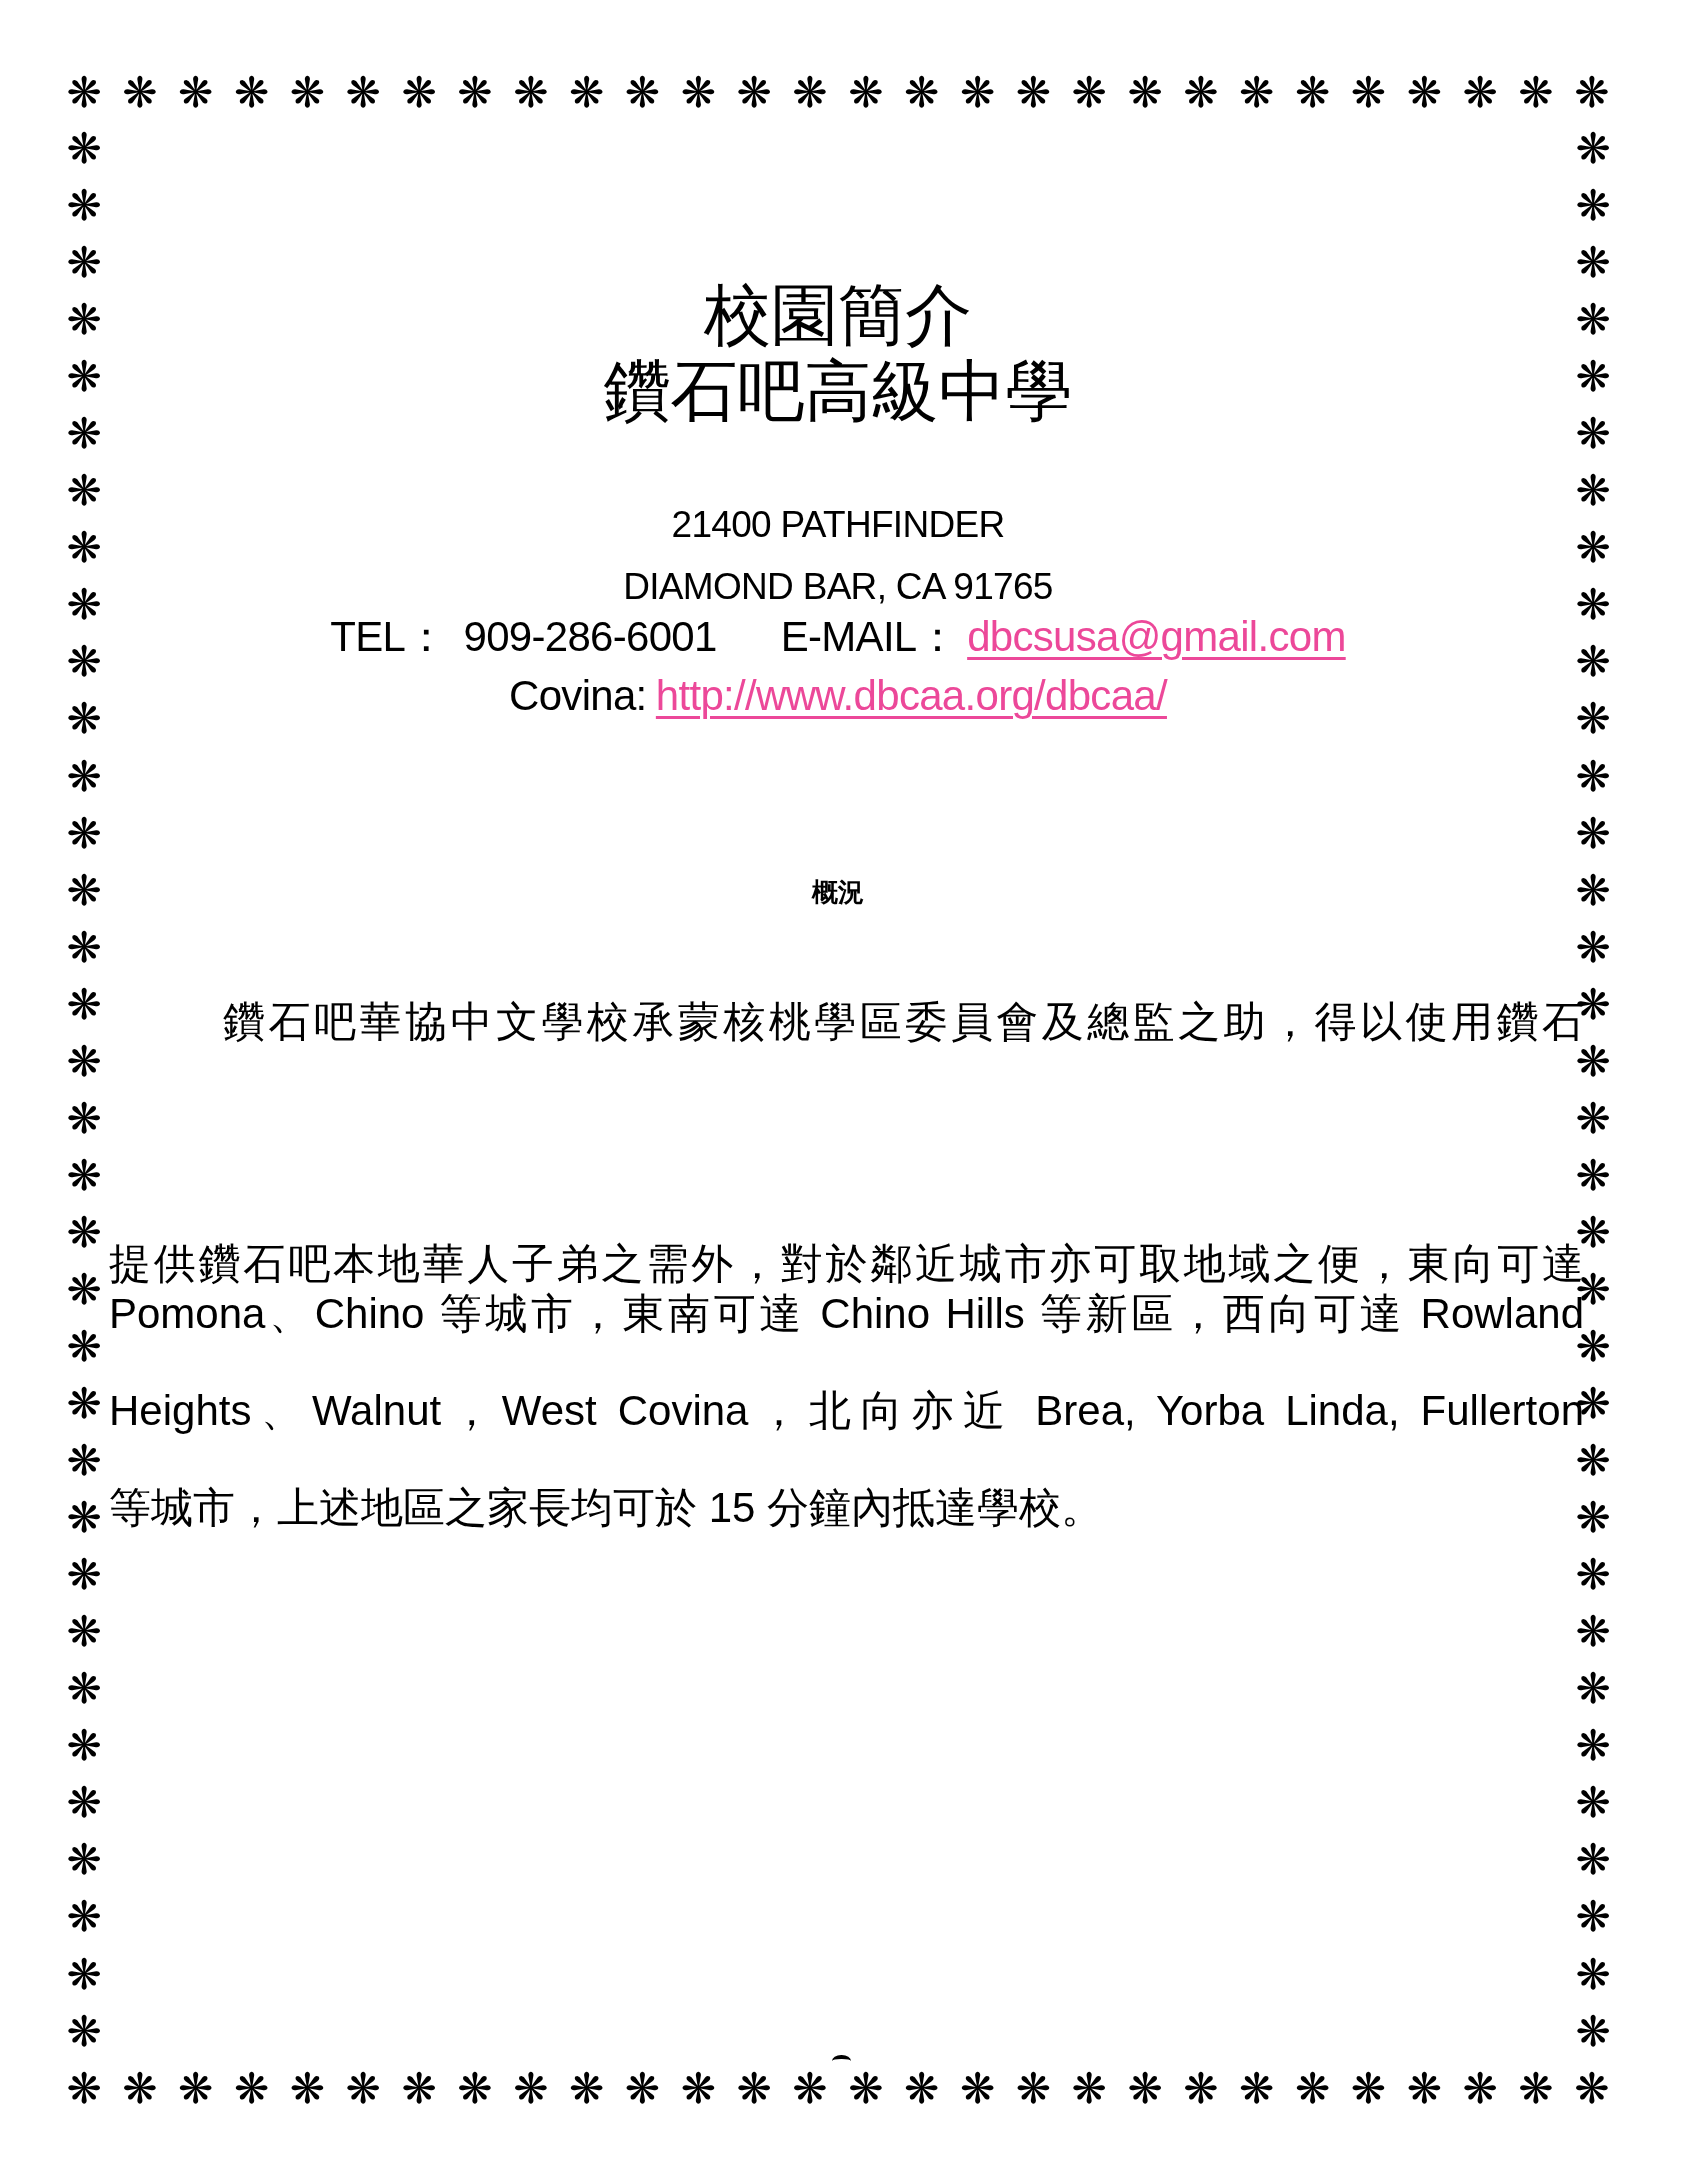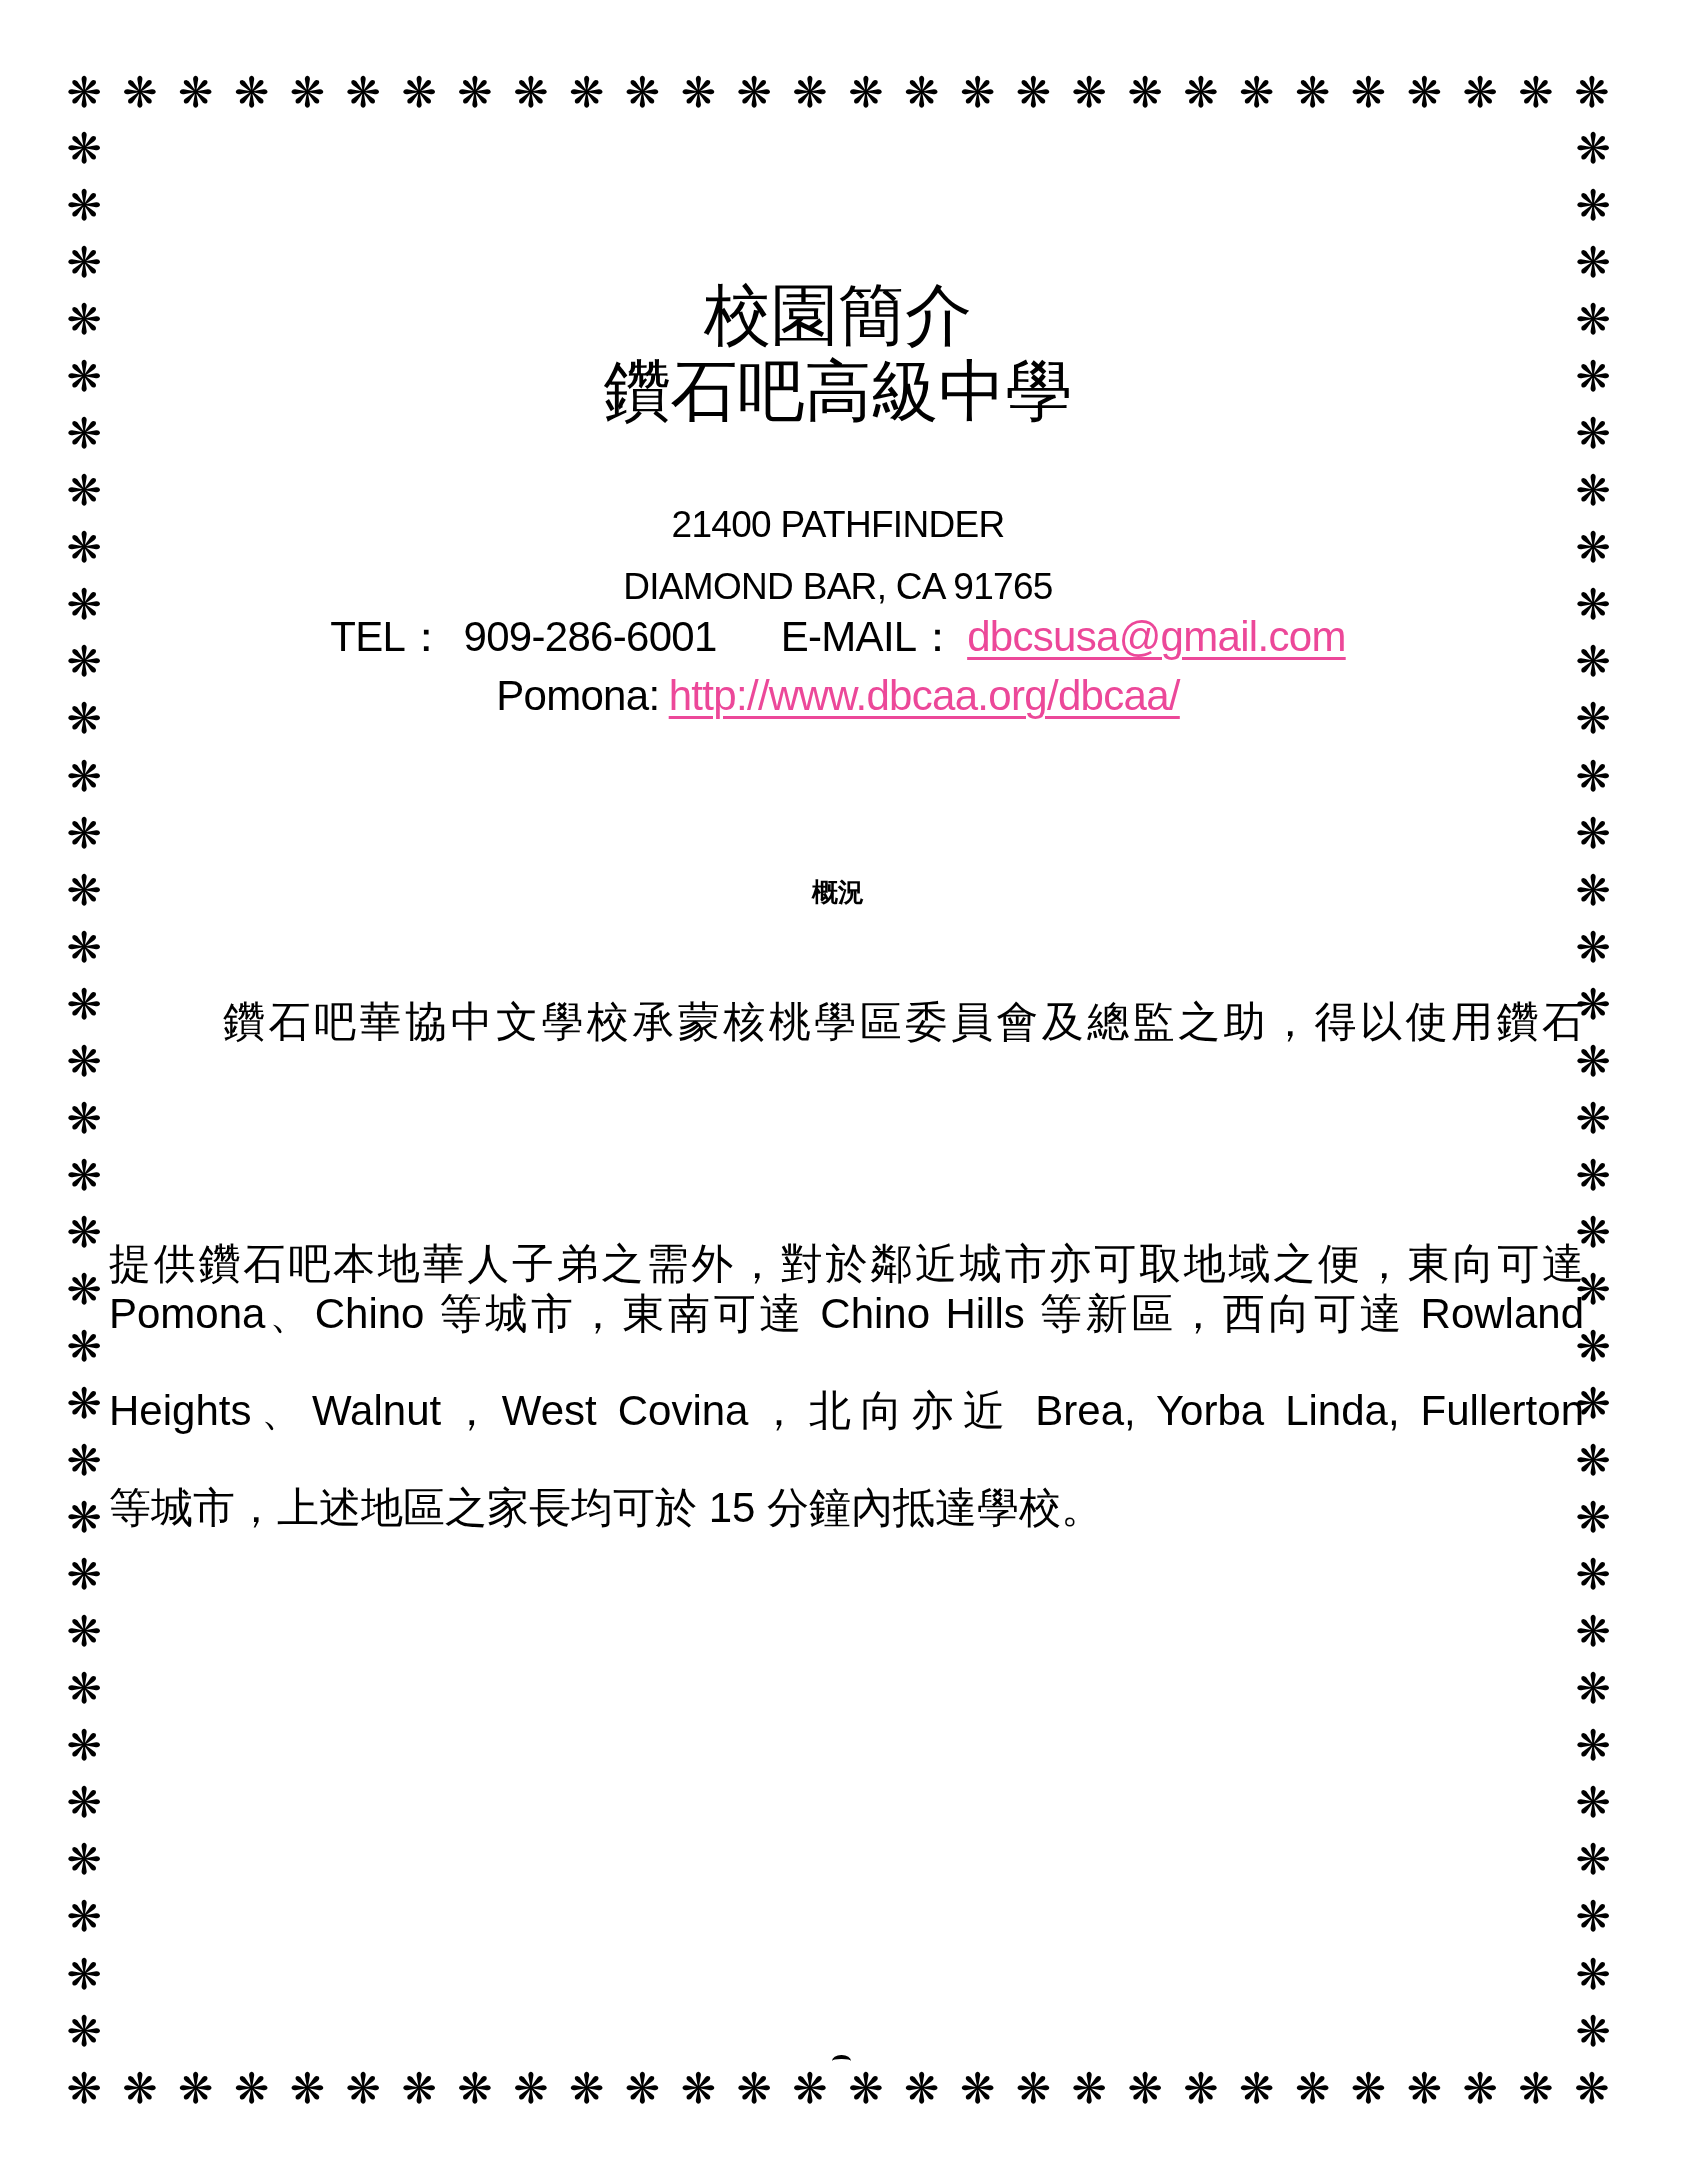--- a/index.html
+++ b/index.html
@@ -221,21 +221,21 @@
   <div class="hline cjk-title t1">校園簡介</div>
   <div class="hline cjk-title t2">鑽石吧高級中學</div>
   <div class="hline addr a1">21400 PATHFINDER</div>
   <div class="hline addr a2">DIAMOND BAR, CA 91765</div>
 
   <div class="hline contact c1">
     <span>TEL：</span><span class="num">909-286-6001</span><span class="email-label">E-MAIL：</span><a class="doc-link gap-s" href="#">dbcsusa@gmail.com</a>
   </div>
 
   <div class="hline contact c2">
-    <span>Pomona:</span><a class="doc-link gap-s" href="#">http://www.dbcaa.org/dbcaa/</a>
+    <span>Covina:</span><a class="doc-link gap-s" href="#">http://www.dbcaa.org/dbcaa/</a>
   </div>
 
   <div class="section-heading">概況</div>
 
   <div class="para-line pl0">鑽石吧華協中文學校承蒙核桃學區委員會及總監之助，得以使用鑽石</div>
   <div class="para-line pl2">提供鑽石吧本地華人子弟之需外，對於鄰近城市亦可取地域之便，東向可達</div>
   <div class="para-line pl3">Pomona、Chino 等城市，東南可達 Chino Hills 等新區，西向可達 Rowland</div>
   <div class="para-line pl4">Heights、Walnut，West Covina，北向亦近 Brea, Yorba Linda, Fullerton</div>
   <div class="para-line pl5">等城市，上述地區之家長均可於 15 分鐘內抵達學校。</div>
 

